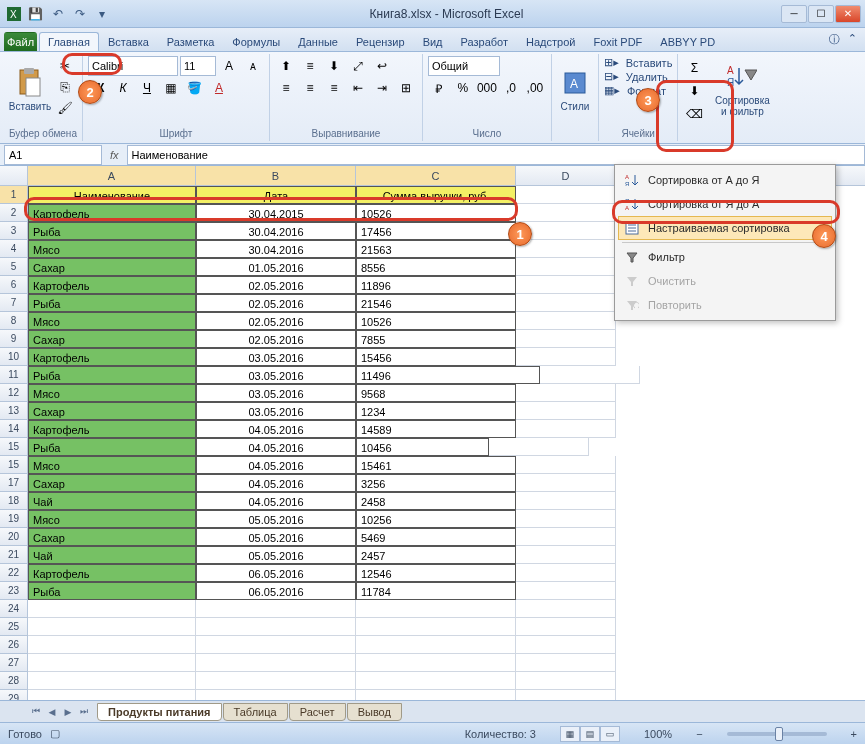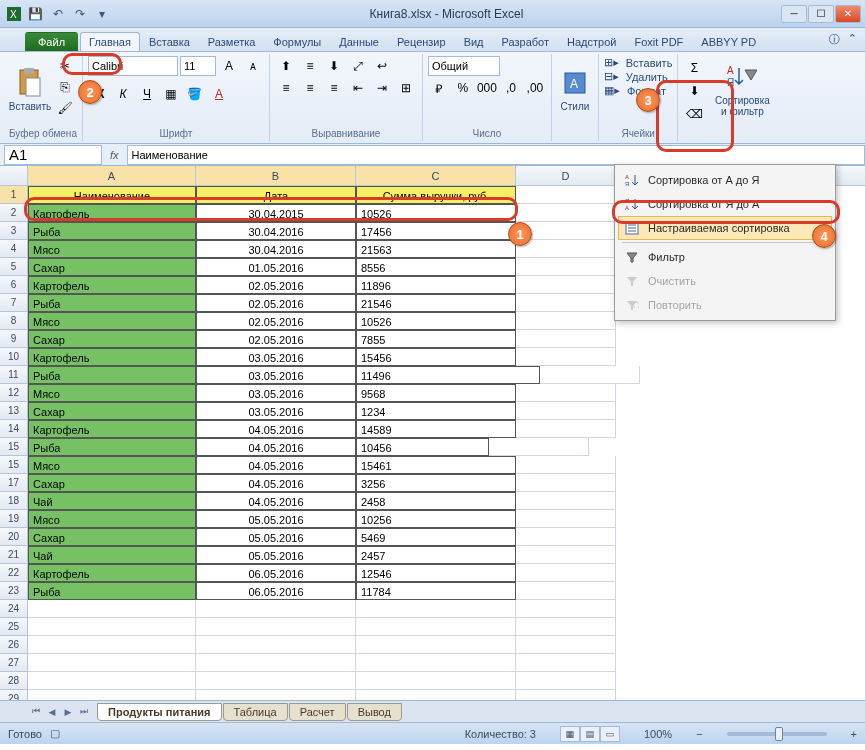--- a/index.html
+++ b/index.html
@@ -8,37 +8,37 @@
 .titlebar { height: 28px; background: linear-gradient(#d7e5f5,#bcd3ee); display: flex; align-items: center; padding: 0 4px; border-bottom: 1px solid #9bb7d9; }
 .qat { display: flex; gap: 2px; align-items: center; }
 .qat-btn { width: 20px; height: 20px; display: flex; align-items: center; justify-content: center; font-size: 12px; color: #3b5a82; }
 .title-text { flex: 1; text-align: center; font-size: 12px; color: #2b3a52; }
 .win-btns { display: flex; gap: 1px; }
 .win-btn { width: 26px; height: 18px; background: #dbe6f4; border: 1px solid #a5bad6; border-radius: 2px; display:flex;align-items:center;justify-content:center;font-size:10px; }
 .win-btn.close { background: linear-gradient(#f08c6f,#d9462a); color:#fff; }
 
 .ribbon-tabs { height: 24px; background: linear-gradient(#e7eef8,#d2e0f1); display: flex; align-items: flex-end; padding-left: 4px; border-bottom: 1px solid #9bb7d9; position: relative; }
 .ribbon-tab { padding: 3px 8px; font-size: 11px; color: #2a4a7a; border: 1px solid transparent; border-bottom: none; cursor: pointer; }
-.ribbon-tab.file { background: linear-gradient(#3a8a3a,#1f6a1f); color: #fff; border-radius: 3px 3px 0 0; padding: 3px 12px; margin-right: 2px; margin-left: 21px; }
+.ribbon-tab.file { background: linear-gradient(#3a8a3a,#1f6a1f); color: #fff; border-radius: 3px 3px 0 0; padding: 3px 2px; margin-right: 2px; }
 .ribbon-tab.active { background: #f2f6fc; border-color: #9bb7d9; border-radius: 3px 3px 0 0; }
 .ribbon-help { position: absolute; right: 8px; top: 4px; display: flex; gap: 8px; font-size: 11px; color: #2a4a7a; }
 
 .ribbon-body { height: 92px; background: linear-gradient(#f2f6fc,#e4ecf7); border-bottom: 1px solid #9bb7d9; display: flex; padding: 2px 4px; }
 .ribbon-group { border-right: 1px solid #c1d1e6; padding: 2px 5px; display: flex; flex-direction: column; }
 .group-content { flex: 1; display: flex; gap: 3px; align-items: flex-start; }
 .group-label { text-align: center; font-size: 10px; color: #5a6f8e; padding-top: 2px; }
 .big-btn { width: 42px; height: 66px; display: flex; flex-direction: column; align-items: center; justify-content: center; font-size: 10px; color: #2a4a7a; gap: 2px; border-radius: 3px; }
 .icon-box { width: 32px; height: 32px; display:flex;align-items:center;justify-content:center; }
 .small-btns { display: flex; flex-direction: column; gap: 1px; }
 .small-btn { width: 22px; height: 20px; display:flex;align-items:center;justify-content:center; font-size: 12px; }
 .combo { height: 20px; border: 1px solid #a5bad6; background: #fff; font-size: 11px; padding: 0 3px; display:flex;align-items:center; }
 .row { display: flex; gap: 2px; }
 
 .namebox-row { height: 22px; background: #e6eef8; border-bottom: 1px solid #9bb7d9; display: flex; align-items: center; }
-.namebox { width: 98px; height: 20px; border: 1px solid #a5bad6; background: #fff; font-size: 15px; padding: 0 4px; margin-left: 4px; display:flex;align-items:center; }
+.namebox { width: 98px; height: 20px; border: 1px solid #a5bad6; background: #fff; font-size: 11px; padding: 0 4px; margin-left: 4px; display:flex;align-items:center; }
 .fx-label { padding: 0 8px; font-size: 11px; font-style: italic; color: #5a5a5a; }
 .formula-bar { flex: 1; height: 20px; border: 1px solid #a5bad6; background: #fff; font-size: 11px; padding: 0 4px; display:flex;align-items:center; }
 
 .grid-area { position: relative; height: 534px; overflow: hidden; background: #fff; }
 .col-headers { display: flex; height: 20px; background: linear-gradient(#f6f8fb,#e3e9f2); border-bottom: 1px solid #b5c5da; }
 .corner { width: 28px; border-right: 1px solid #b5c5da; }
 .col-h { border-right: 1px solid #b5c5da; text-align: center; font-size: 11px; color: #3b4a5f; line-height: 20px; }
 .col-h.sel { background: #f8e2a8; }
 .rows { overflow: hidden; }
 .grid-row { display: flex; height: 18px; }
@@ -136,21 +136,21 @@
       <div class="small-btns">
         <div class="small-btn">✂</div>
         <div class="small-btn">⎘</div>
         <div class="small-btn">🖌</div>
       </div>
     </div>
     <div class="group-label">Буфер обмена</div>
   </div>
 
   <div class="ribbon-group">
-    <div class="group-content" style="flex-direction:column;gap:8px">
+    <div class="group-content" style="flex-direction:column;gap:2px">
       <div class="row">
         <div class="combo" style="width:90px">Calibri</div>
         <div class="combo" style="width:36px">11</div>
         <div class="small-btn">A</div>
         <div class="small-btn">ᴀ</div>
       </div>
       <div class="row">
         <div class="small-btn">
             <b>Ж</b>
           </div>

